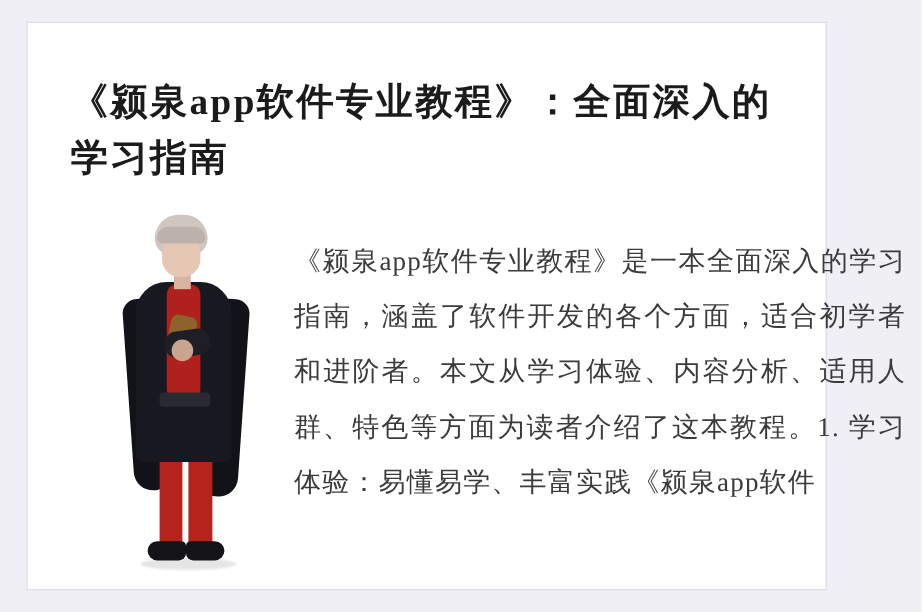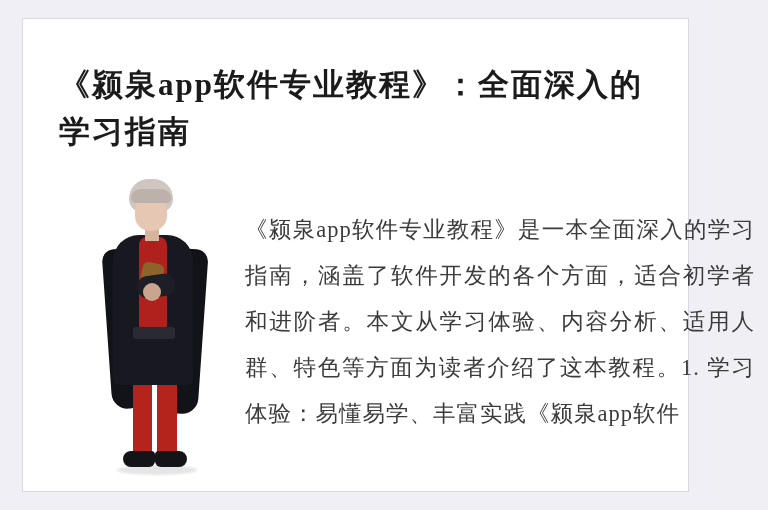--- a/index.html
+++ b/index.html
@@ -46,21 +46,21 @@
   .figure {
     position: absolute;
     left: 60px;
     top: 160px;
     width: 145px;
     height: 320px;
   }
   .body-text {
     position: absolute;
     left: 222px;
-    top: 188px;
+    top: 176px;
     width: 510px;
     font-family: "Liberation Serif", serif;
     font-size: 22.5px;
     line-height: 46px;
     letter-spacing: 1px;
     color: #3b3b3b;
     text-align: justify;
   }
   
   .fig-hair {

